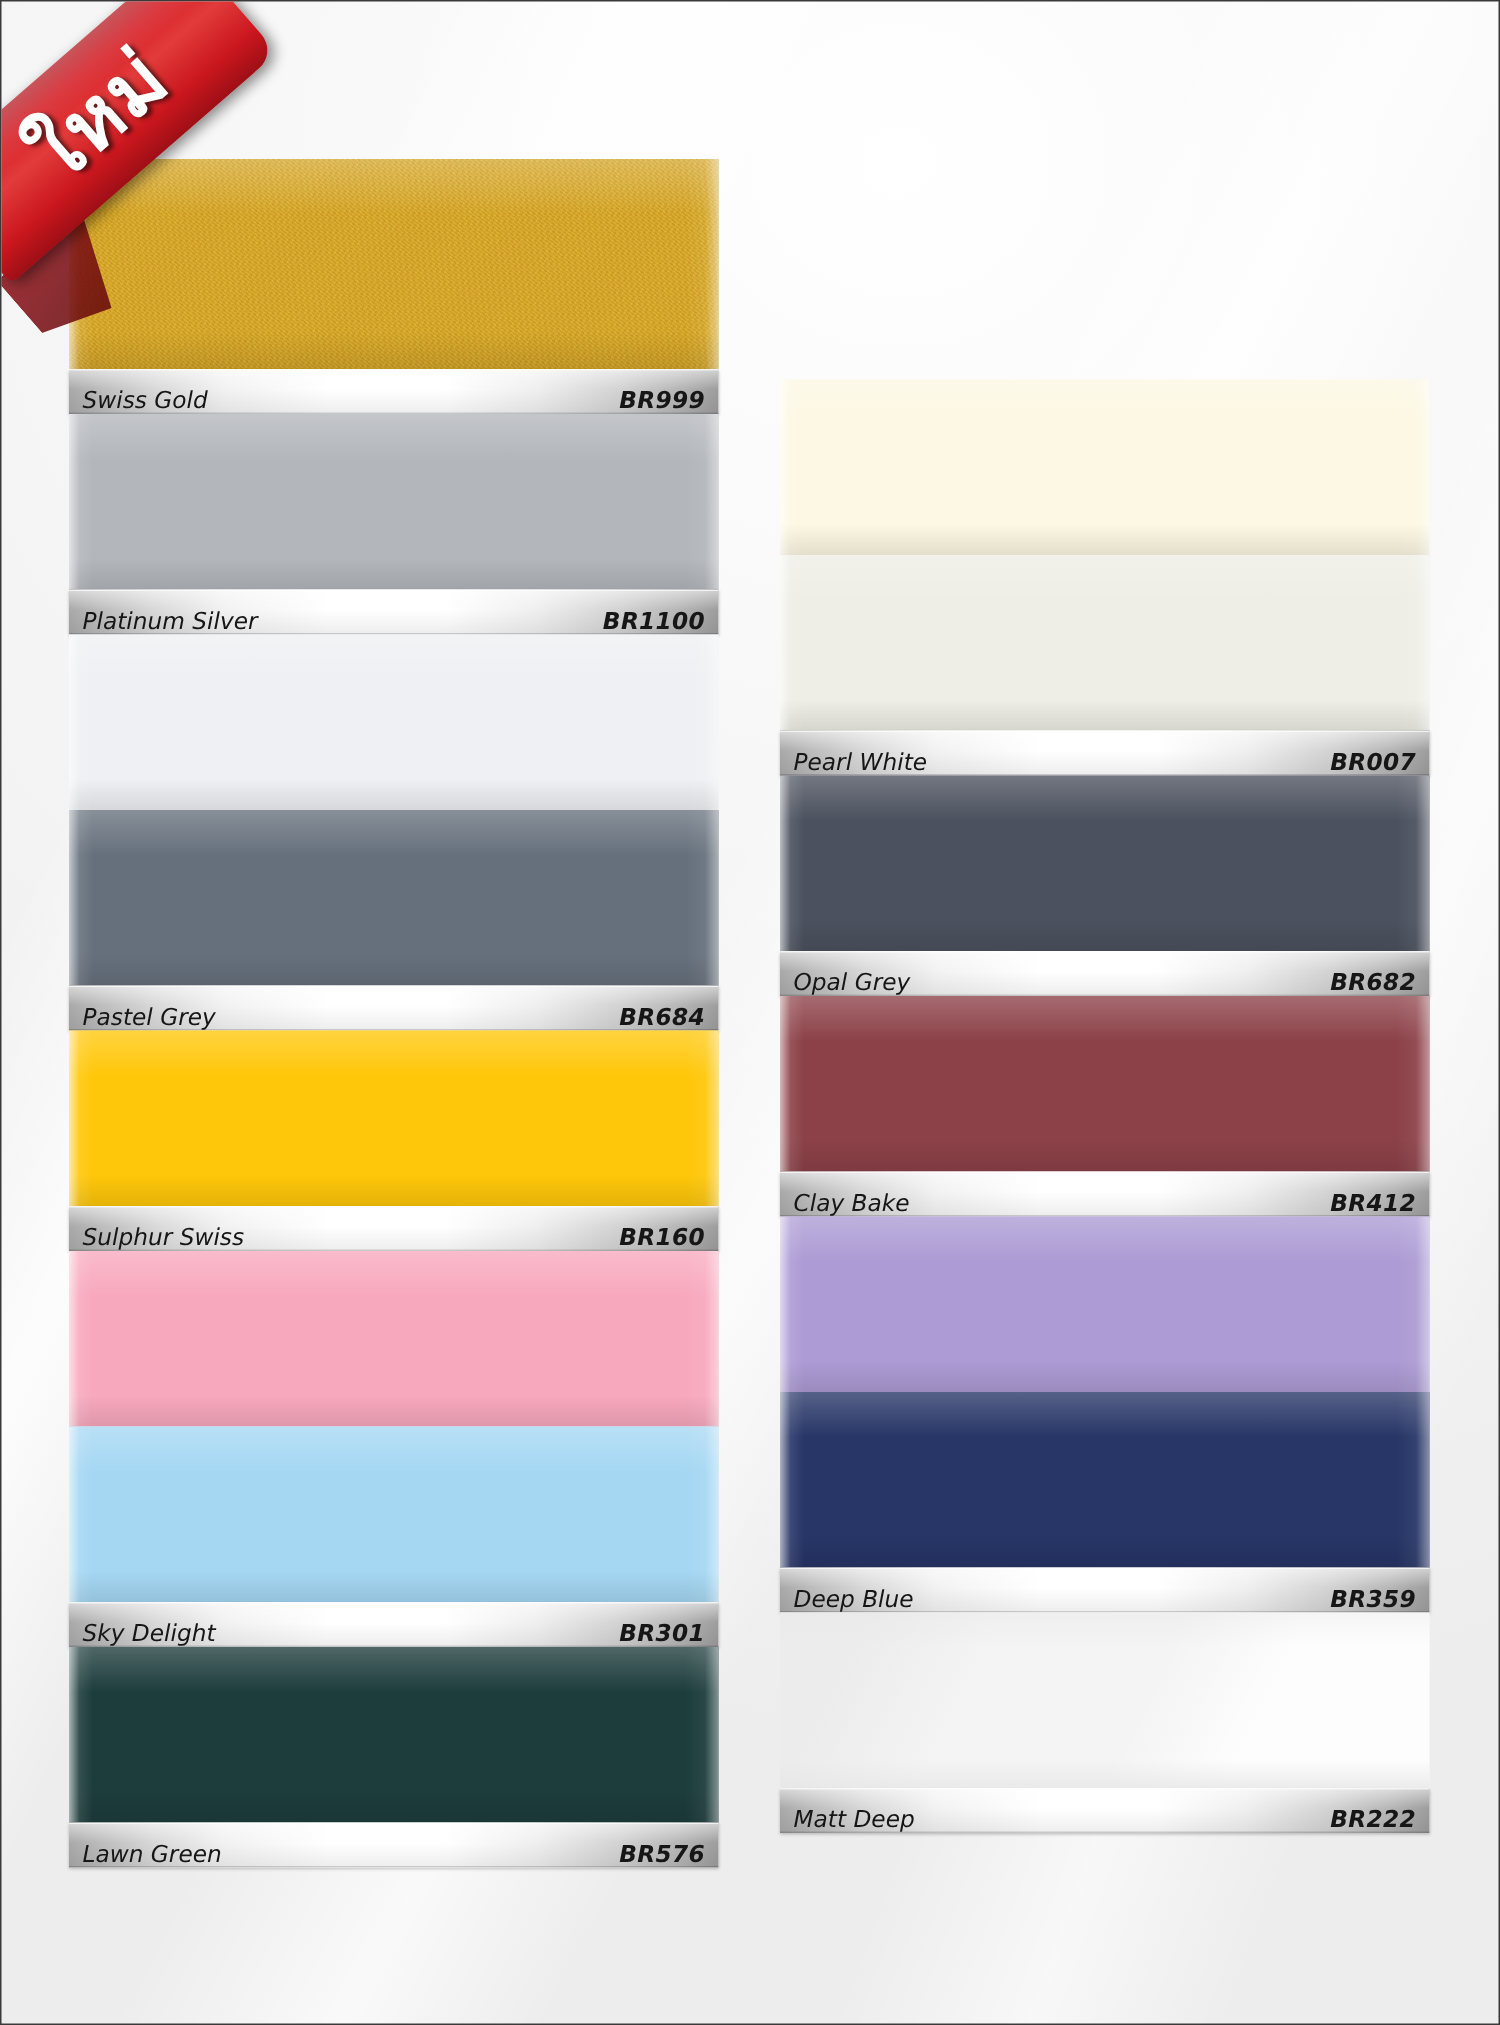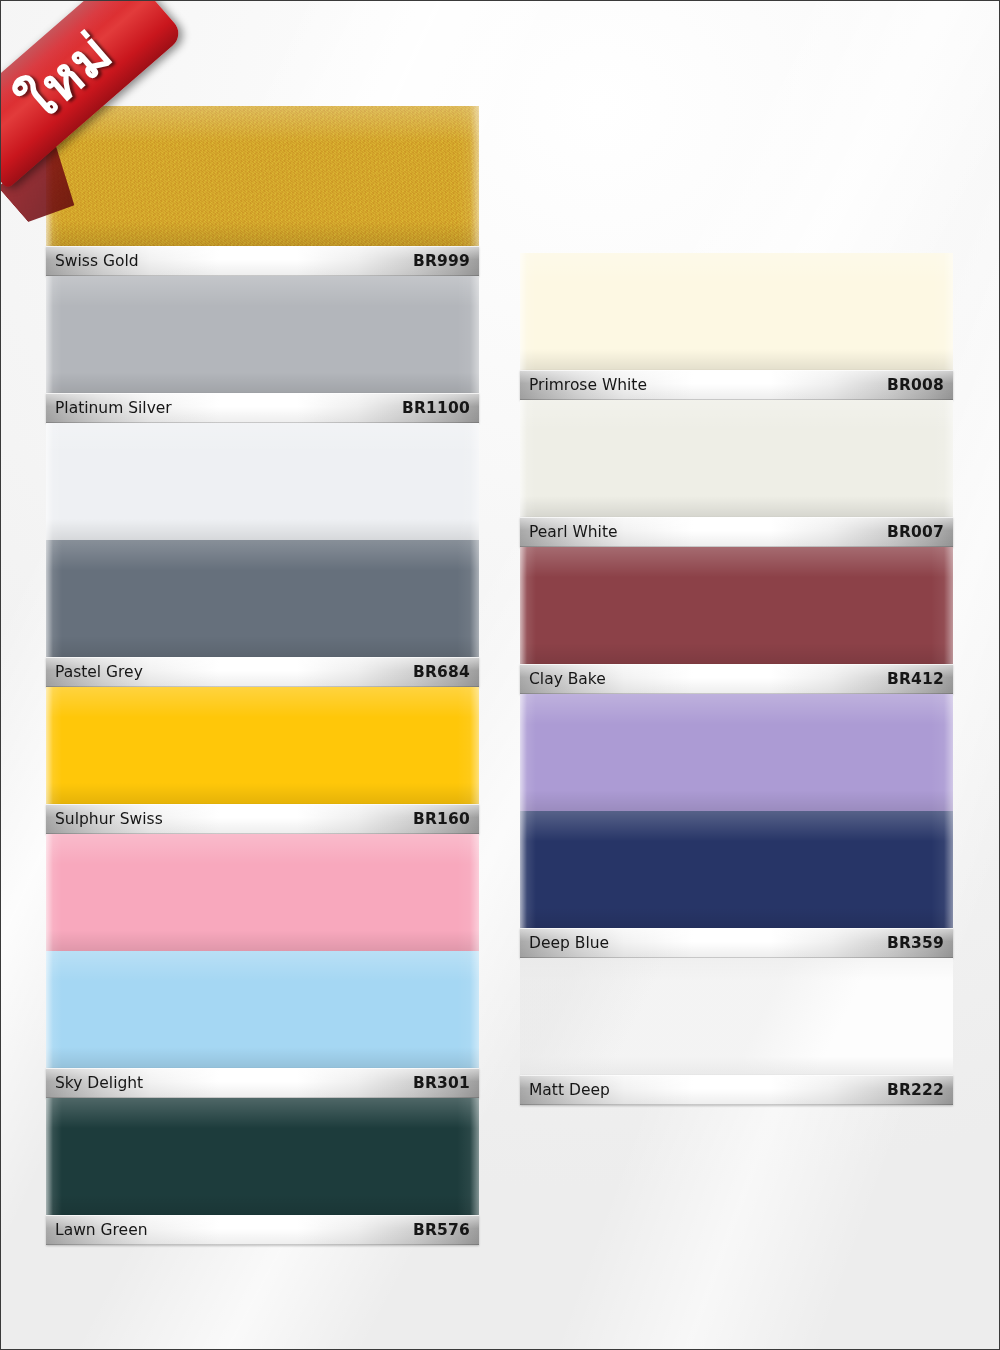--- a/index.html
+++ b/index.html
@@ -93,23 +93,24 @@
       linear-gradient(0deg, rgba(0,0,0,.07), rgba(0,0,0,0) 16%);
   }
 
   
   .plate {
     position:relative; width:100%; height:30px;
     background:linear-gradient(90deg,
       #a9a9a9 0%, #bdbdbd 5%, #d8d8d8 13%, #f2f2f2 24%,
       #ffffff 40%, #ffffff 58%, #efefef 72%, #d2d2d2 85%,
       #b6b6b6 94%, #9d9d9d 100%);
-    display:flex; align-items:center;
+    display:flex; align-items:flex-end;
     box-shadow:0 1px 2px rgba(0,0,0,.22), inset 0 1px 0 rgba(255,255,255,.7), inset 0 -1px 0 rgba(0,0,0,.16);
     overflow:hidden;
+    font-style:italic;
   }
   .plate:before{
     content:""; position:absolute; inset:0;
     background:linear-gradient(180deg, rgba(255,255,255,.55) 0%, rgba(255,255,255,0) 45%, rgba(0,0,0,.07) 100%);
     pointer-events:none;
   }
   .plate-name, .plate-code {
     position:relative; z-index:2;
     color:#161616; font-size:15.5px; font-weight:400;
     white-space:nowrap;
@@ -192,35 +193,40 @@
           <span class="plate-name">Lawn Green</span>
           <span class="plate-code">BR576</span>
         </div>
       </div>
     </div>
   <div class="column" id="col-right" style="left: 519px; top: 252px;">
       <div class="swatch-card">
         <div class="chip glossy" style="height: 117px; background: rgb(253, 248, 227);">
           <div class="gloss"></div>
         </div>
-        <div class="plate">
-          <span class="plate-name">Primrose White</span>
-          <span class="plate-code">BR008</span>
-        </div>
       </div>
       <div class="swatch-card">
         <div class="chip glossy" style="height: 117px; background: rgb(238, 238, 230);">
           <div class="gloss"></div>
         </div>
         <div class="plate">
           <span class="plate-name">Pearl White</span>
           <span class="plate-code">BR007</span>
         </div>
       </div>
       <div class="swatch-card">
+        <div class="chip glossy" style="height: 117px; background: rgb(75, 81, 94);">
+          <div class="gloss"></div>
+        </div>
+        <div class="plate">
+          <span class="plate-name">Opal Grey</span>
+          <span class="plate-code">BR682</span>
+        </div>
+      </div>
+      <div class="swatch-card">
         <div class="chip glossy" style="height: 117px; background: rgb(140, 65, 72);">
           <div class="gloss"></div>
         </div>
         <div class="plate">
           <span class="plate-name">Clay Bake</span>
           <span class="plate-code">BR412</span>
         </div>
       </div>
       <div class="swatch-card">
         <div class="chip glossy" style="height: 117px; background: rgb(172, 155, 212);">

